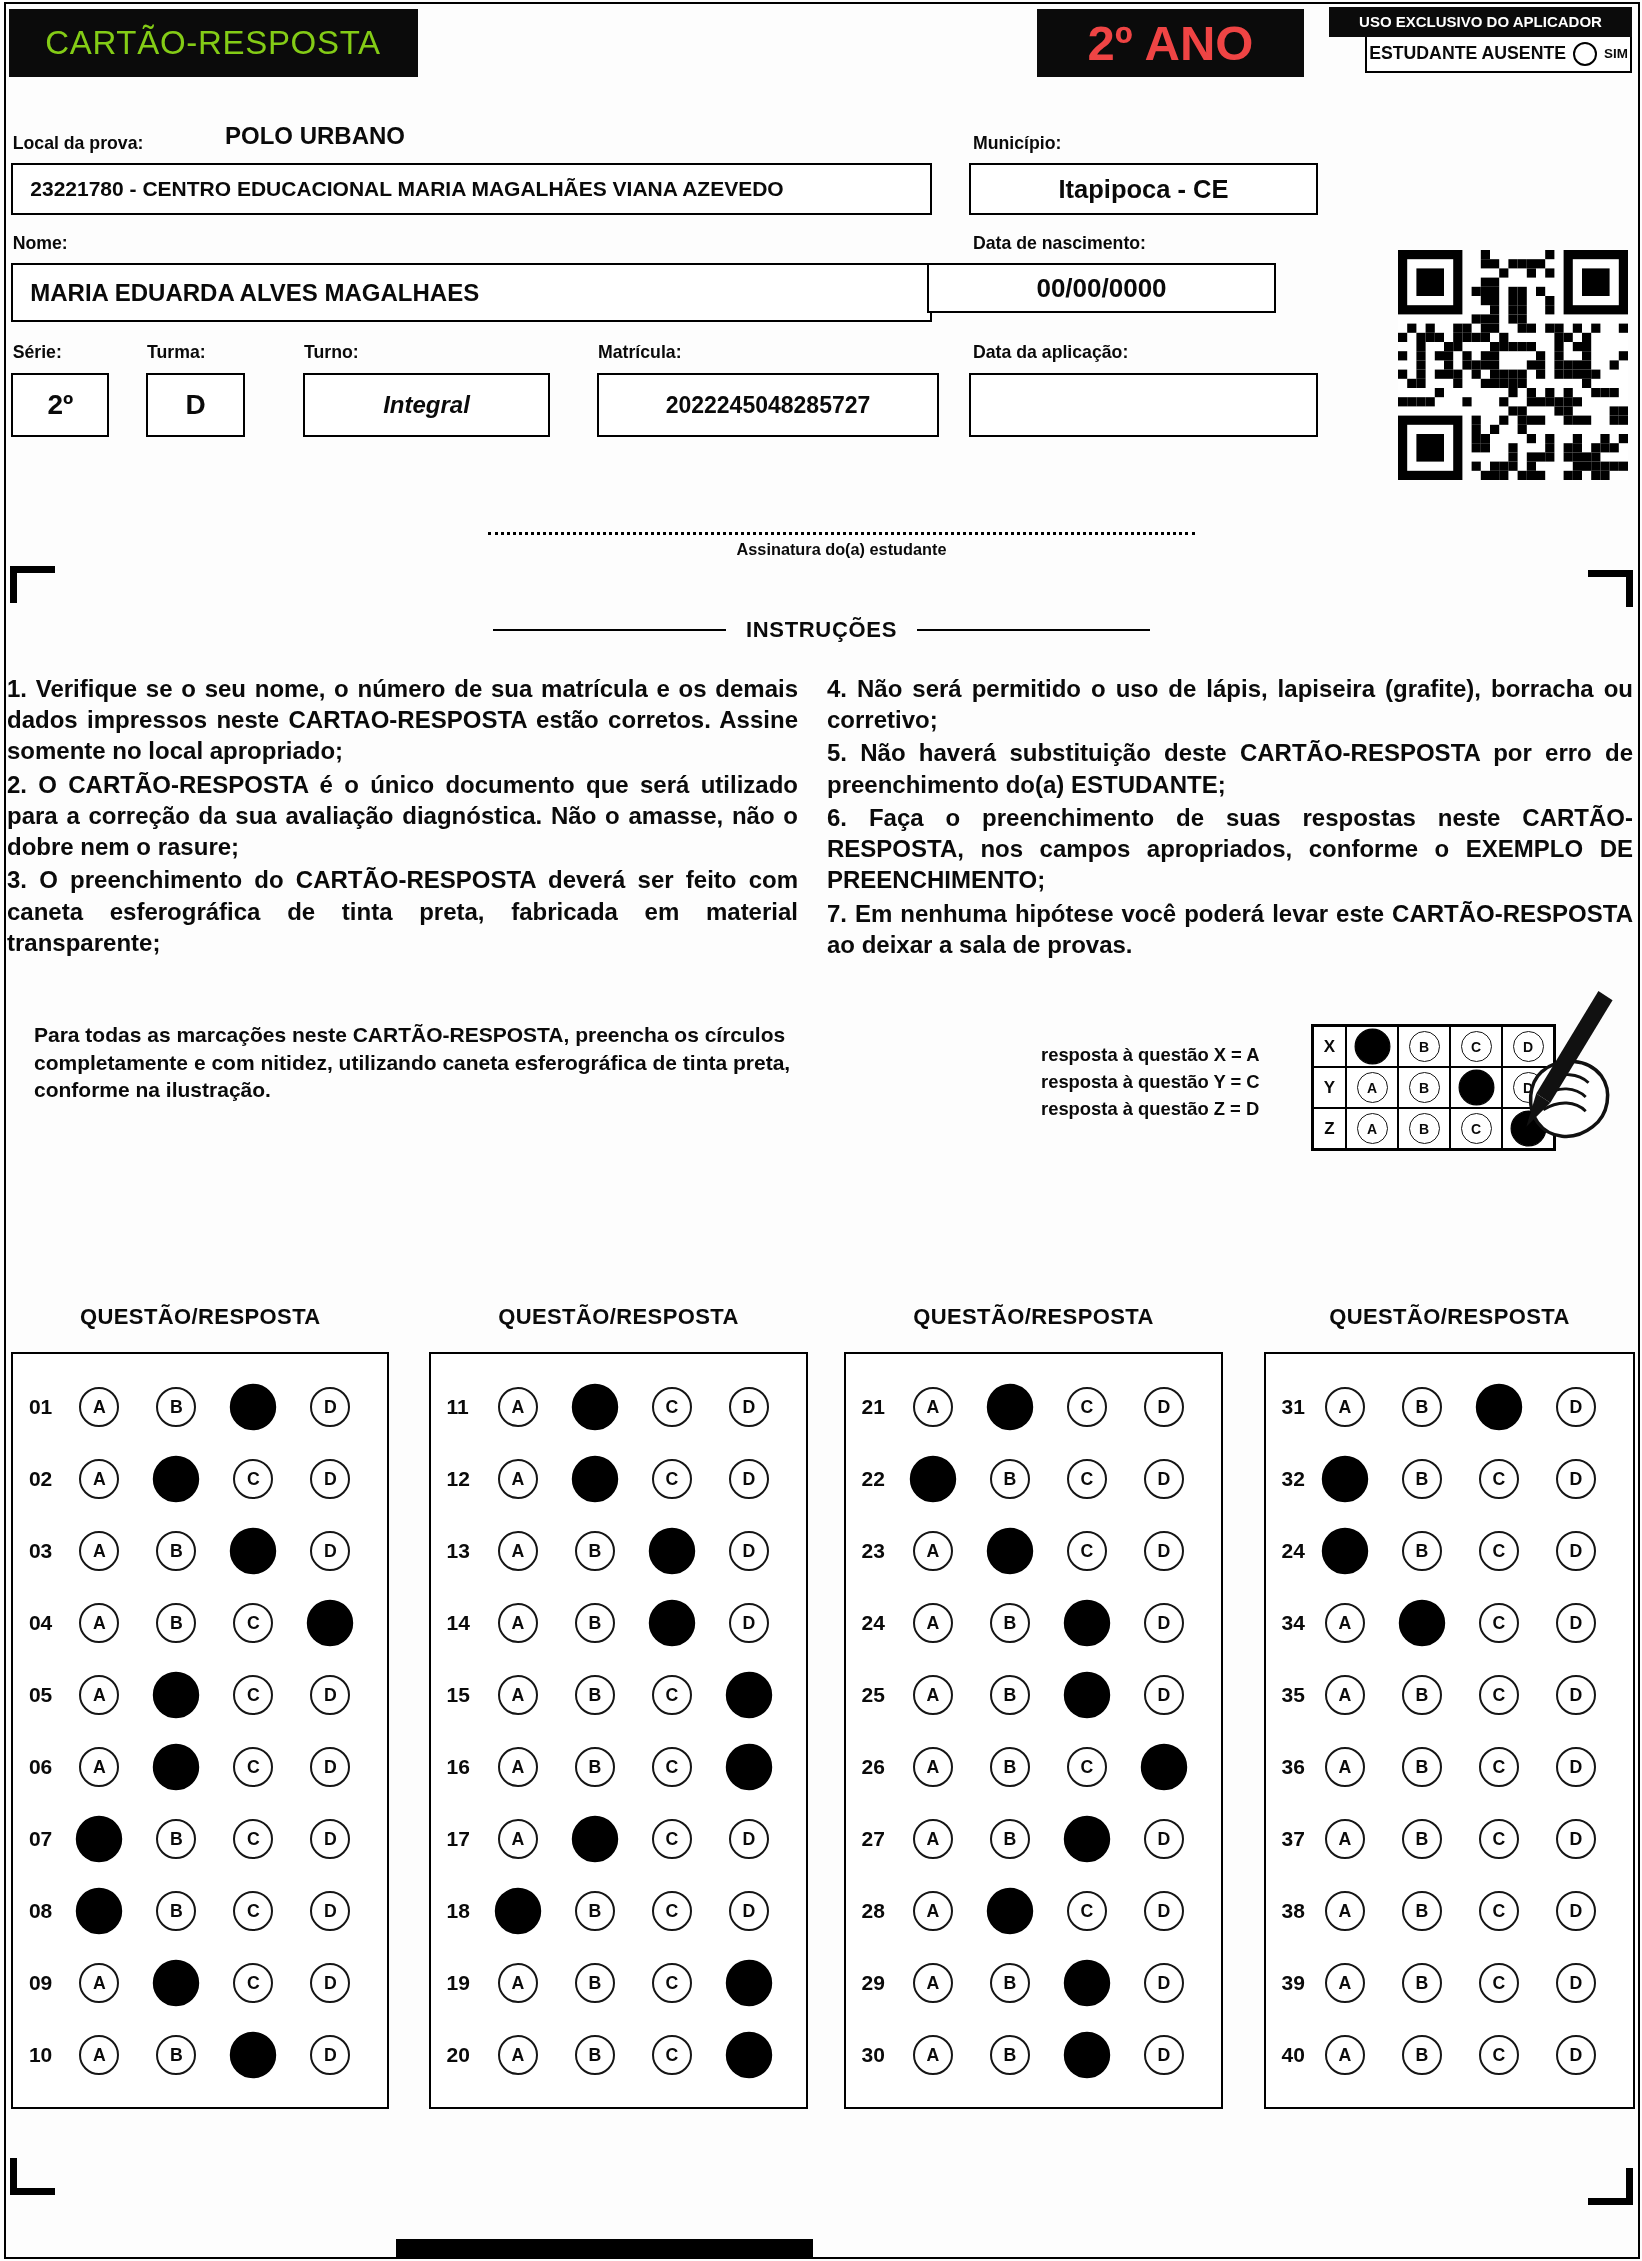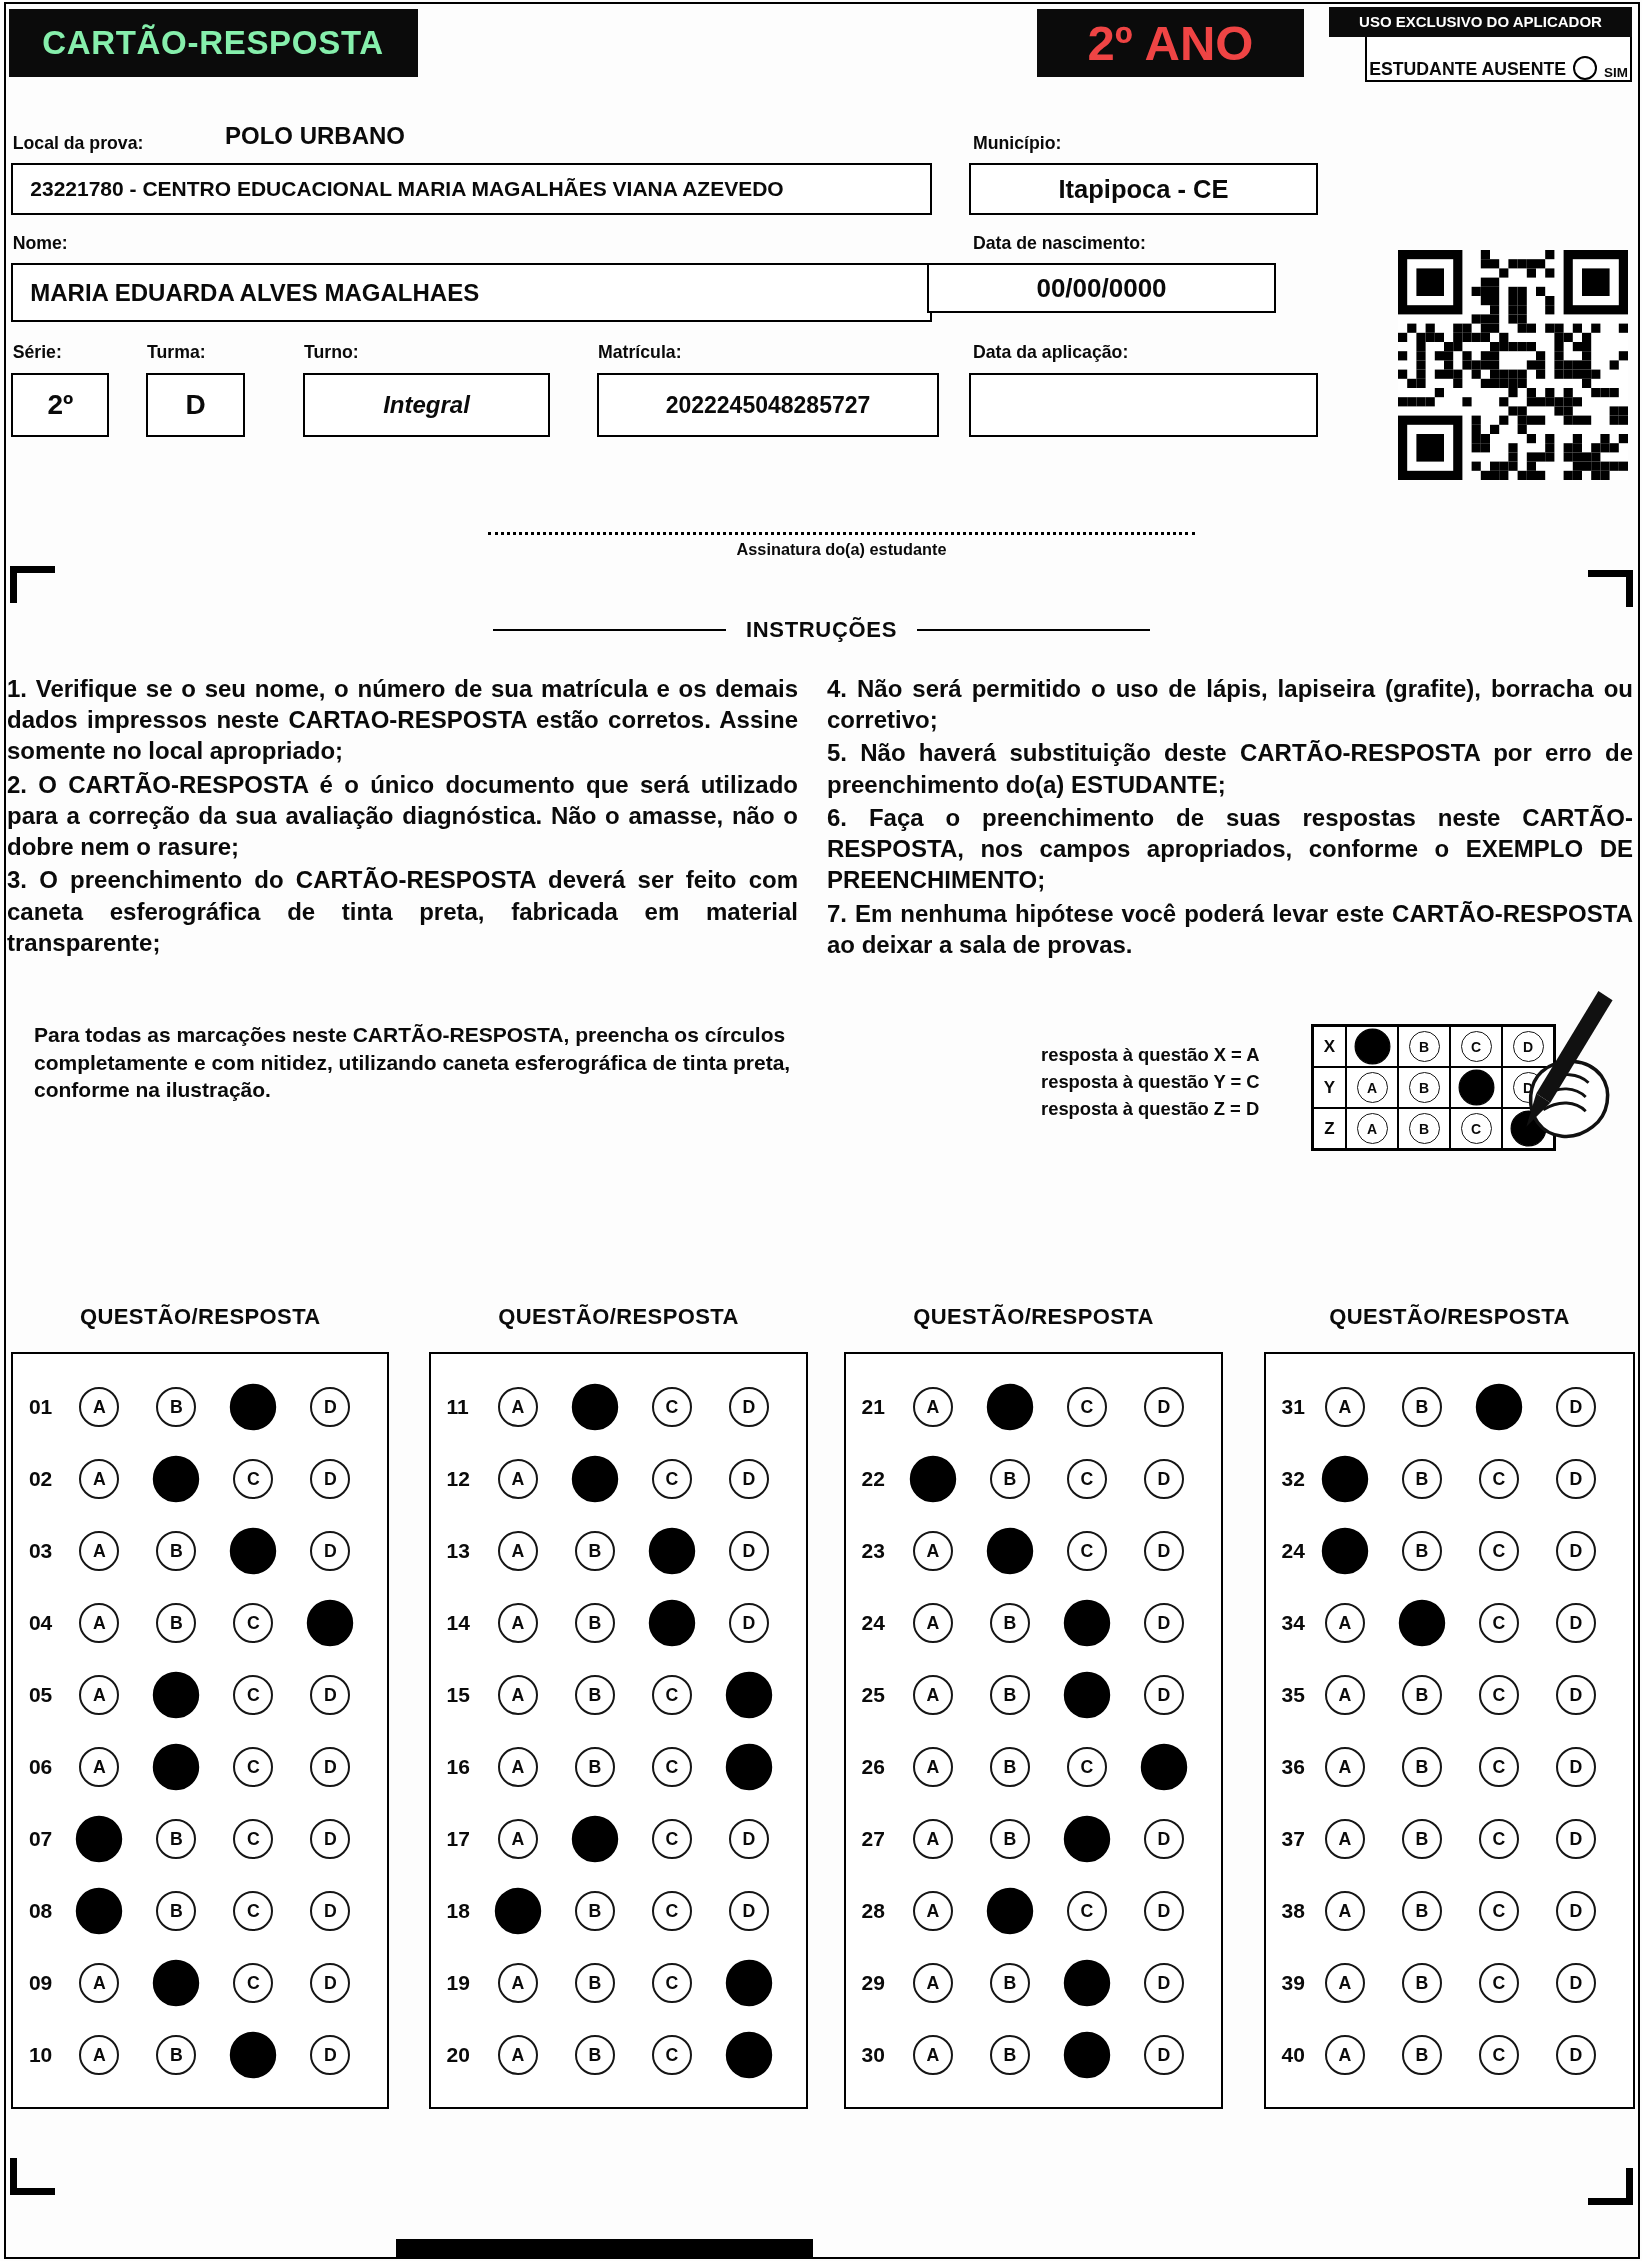--- a/index.html
+++ b/index.html
@@ -4,30 +4,30 @@
 <style>
   * { margin:0; padding:0; box-sizing:border-box; }
   html,body { background:#e8e8e8; }
   .page {
     position:relative; width:1643px; height:2261px; background:#fdfdfd;
     font-family:"Liberation Sans", sans-serif; color:#0a0a0a; overflow:hidden;
   }
   .page-border { position:absolute; left:3.5px; top:2.1px; right:3.5px; bottom:2.1px; border:2.1px solid #000; pointer-events:none; }
 
   
-  .hdr-card { position:absolute; left:8.5px; top:8.5px; width:409px; height:68px; background:#0b0b0b; color:#86efac;
-    display:flex; align-items:center; justify-content:center; font-size:33px; font-weight:bold; letter-spacing:0.7px; }
+  .hdr-card { position:absolute; left:8.5px; top:8.5px; width:409px; height:68px; background:#0b0b0b; color:#84cc16;
+    display:flex; align-items:center; justify-content:center; font-size:33px; font-weight:normal; letter-spacing:0.7px; }
   .hdr-exam { position:absolute; left:433px; top:11.3px; width:588px; height:64px; border:3.5px solid #000;
     display:flex; align-items:center; justify-content:center; font-size:33px; font-weight:bold; }
   .hdr-grade { position:absolute; left:1037px; top:8.5px; width:267px; height:68px; background:#0b0b0b; color:#ef4444;
     display:flex; align-items:center; justify-content:center; font-size:49px; font-weight:bold; }
   .hdr-applicator { position:absolute; left:1329px; top:7px; width:303px; }
   .applicator-bar { background:#0b0b0b; color:#fff; text-align:center; font-size:15px; font-weight:bold; padding:6.4px 0; }
-  .applicator-body { border:2.1px solid #000; border-top:none; display:flex; align-items:flex-end; justify-content:center;
-    gap:7px; height:45px; font-size:17.7px; font-weight:bold; background:#fff;margin-left:36px; }
+  .applicator-body { border:2.1px solid #000; border-top:none; display:flex; align-items:center; justify-content:center;
+    gap:7px; height:36px; font-size:17.7px; font-weight:bold; background:#fff;margin-left:36px; }
   .absent-circle { width:24px; height:24px; border:2.1px solid #000; border-radius:50%; flex:0 0 auto; }
   .sim-label { font-size:13.4px; font-weight:bold; }
 
   
   .lbl { position:absolute; font-size:17.7px; font-weight:bold; }
   .fbox { position:absolute; border:2.1px solid #000; display:flex; align-items:center; font-weight:bold; background:#fff; }
   .l-local { left:12.7px; top:133px; }
   .v-local { position:absolute; left:225px; top:122px; font-size:24px; font-weight:bold; }
   .b-school { left:11.3px; top:163px; width:921px; height:52px; font-size:21px; padding-left:17px; }
   .l-mun { left:973px; top:133px; }

